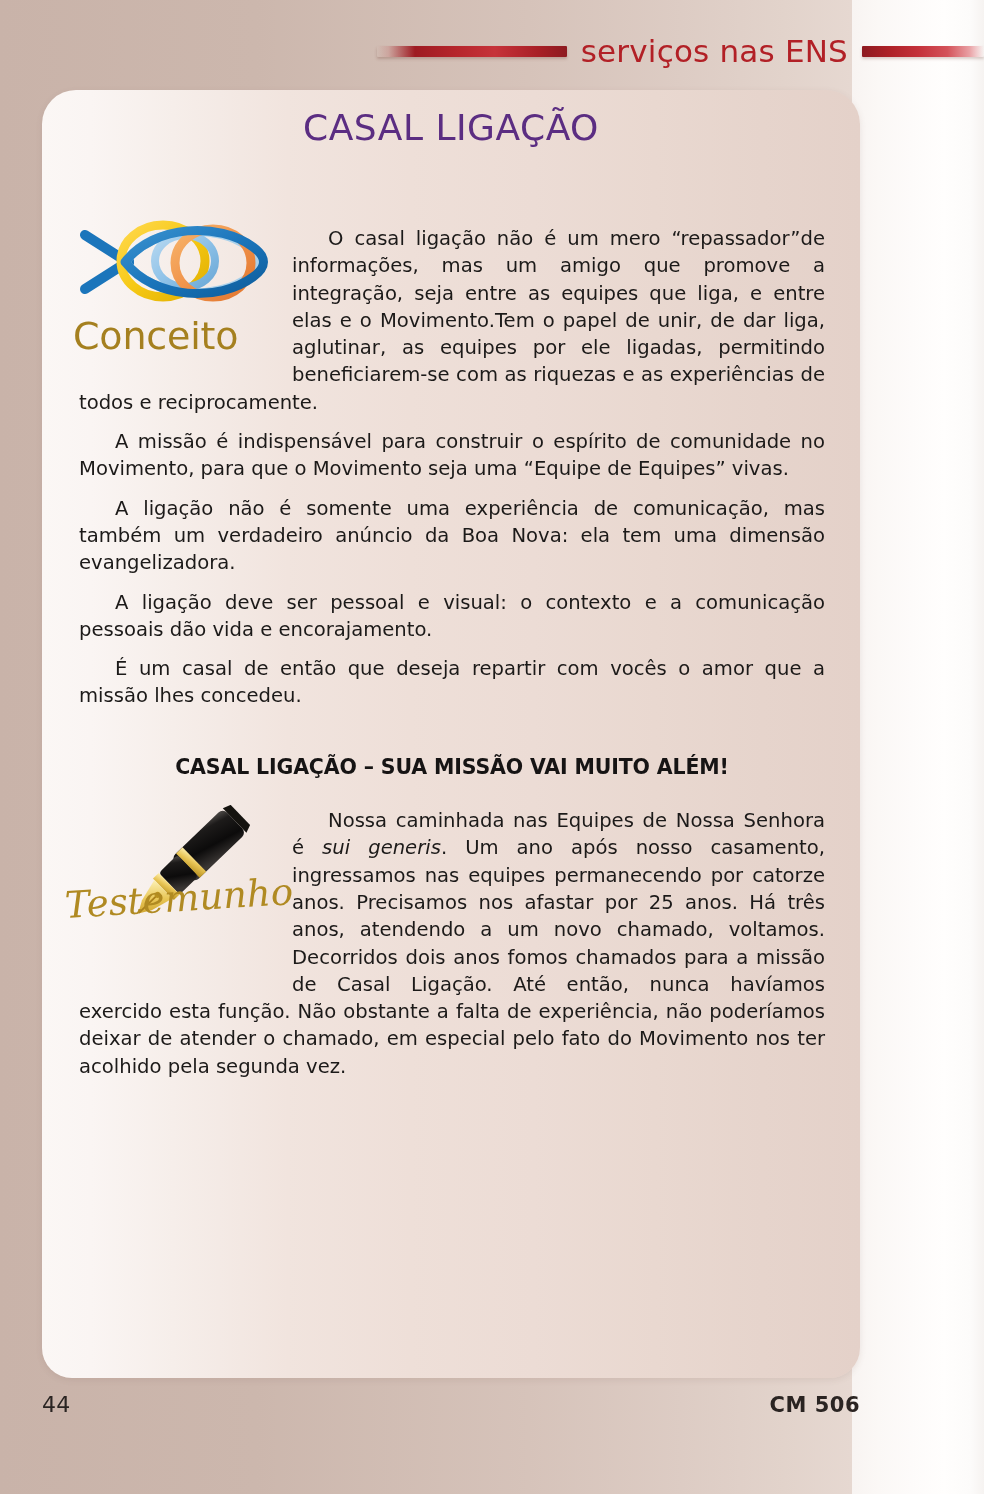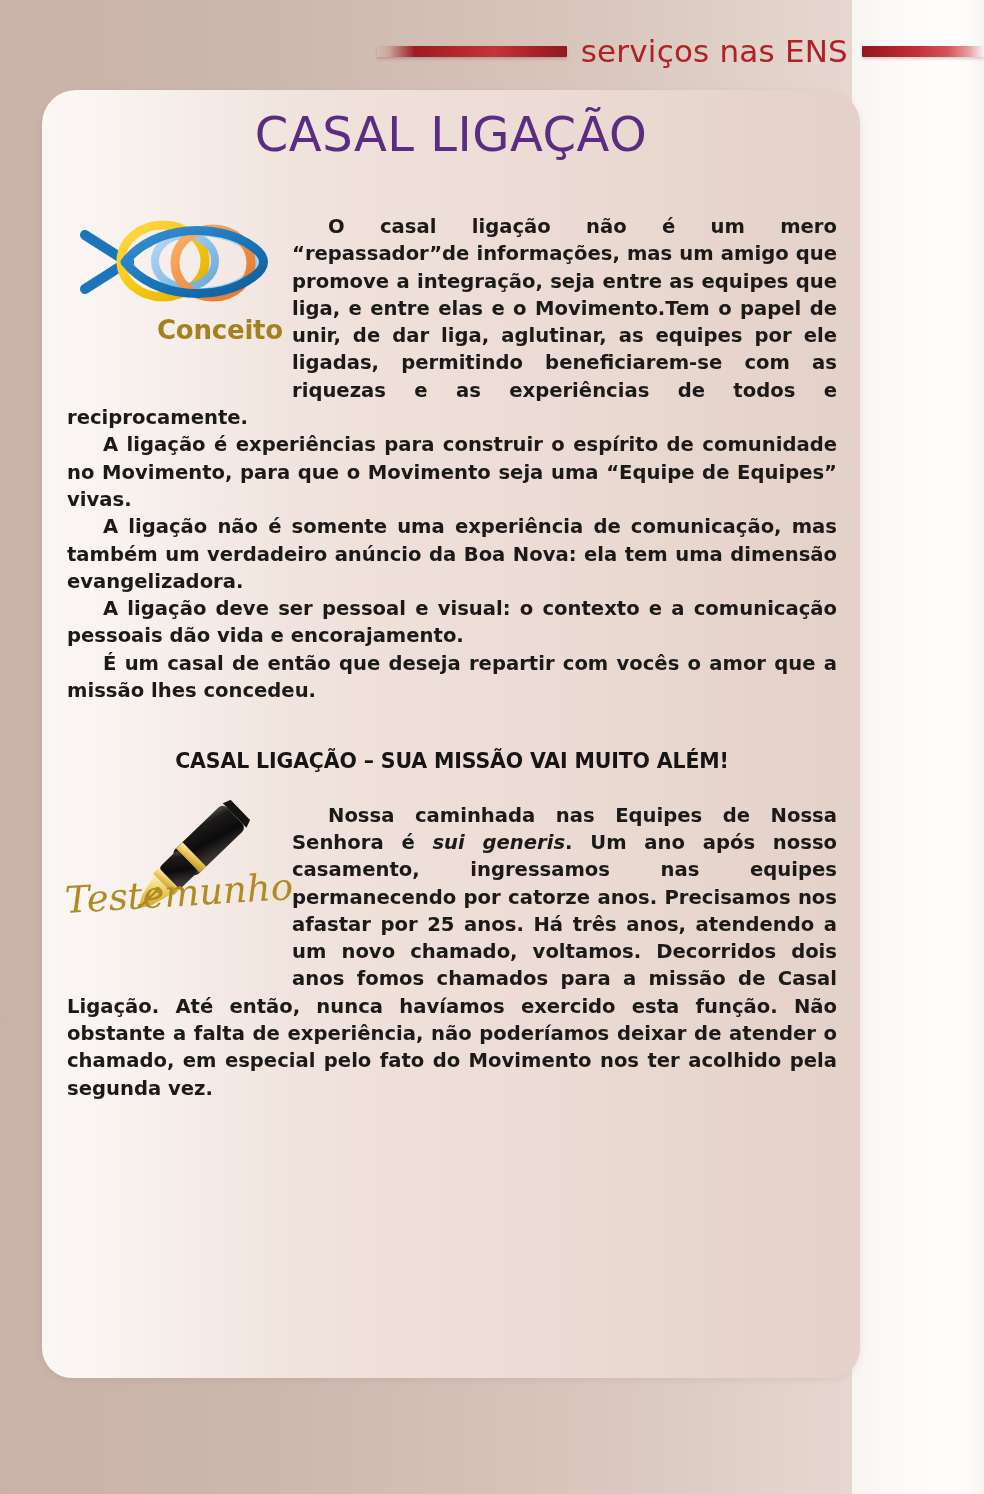--- a/index.html
+++ b/index.html
@@ -139,45 +139,44 @@
     position: relative;
     padding: 0;
     width: 818px;
     height: 1288px;
   }
 
   
   .page-title {
     text-align: center;
     font-family: "DejaVu Sans", sans-serif;
-    font-size: 48px;
+    font-size: 36px;
     font-weight: 400;
     color: #5b2d82;
     letter-spacing: 0.5px;
     margin: 19px 0 0 0;
     line-height: 1.05;
   }
 
   
   .text-col {
     position: absolute;
     left: 25px;
     top: 104px;
     width: 770px;
     font-family: "DejaVu Sans", sans-serif;
     font-size: 19.6px;
     line-height: 27.3px;
     color: #1c1a19;
     text-align: justify;
   }
   .text-col p {
-    margin: 0;
+    margin: 12px;
     text-indent: 36px;
     text-align: justify;
-    font-weight: bold;
   }
   .text-col p.noindent { text-indent: 0; }
   .text-col p em { font-style: italic; }
 
   
   .emblem-conceito {
     float: left;
     width: 225px;
     height: 172px;
     margin: 0 0 2px 0;
@@ -198,24 +197,24 @@
     left: 0;
     top: -6px;
     width: 216px;
     height: 108px;
   }
   .conceito-label {
     position: absolute;
     left: 6px;
     top: 104px;
     width: 210px;
-    text-align: right;
-    font-family: "DejaVu Sans", sans-serif;
-    font-weight: 700;
-    font-size: 26px;
+    text-align: left;
+    font-family: "DejaVu Sans", sans-serif;
+    font-weight: 400;
+    font-size: 38px;
     color: #a5801f;
     letter-spacing: -0.2px;
     line-height: 1;
   }
 
   
   .testemunho-art {
     position: absolute;
     left: 34px;
     top: -2px;
@@ -326,21 +325,21 @@
             <ellipse cx="118" cy="54" rx="30" ry="26" fill="none" stroke="url(#gLBlu)" stroke-width="8"></ellipse>
 
             <ellipse cx="146" cy="56" rx="38" ry="34" fill="none" stroke="url(#gOra)" stroke-width="9"></ellipse>
 
             <path d="M58 55 C88 17, 152 15, 186 40 C200 50, 200 60, 186 70 C152 95, 88 93, 58 55" fill="none" stroke="url(#gDBlu)" stroke-width="9" stroke-linecap="round"></path>
           </svg>
           <div class="conceito-label">Conceito</div>
         </div>
 
         <p>O casal ligação não é um mero “repassador”de informações, mas um amigo que promove a integração, seja entre as equipes que liga, e entre elas e o Movimento.Tem o papel de unir, de dar liga, aglutinar, as equipes por ele ligadas, permitindo beneficiarem-se com as riquezas e as experiências de todos e reciprocamente.</p>
-        <p>A ligação é experiências para construir o espírito de comunidade no Movimento, para que o Movimento seja uma “Equipe de Equipes” vivas.</p>
+        <p>A missão é indispensável para construir o espírito de comunidade no Movimento, para que o Movimento seja uma “Equipe de Equipes” vivas.</p>
         <p>A ligação não é somente uma experiência de comunicação, mas também um verdadeiro anúncio da Boa Nova: ela tem uma dimensão evangelizadora.</p>
         <p>A ligação deve ser pessoal e visual: o contexto e a comunicação pessoais dão vida e encorajamento.</p>
         <p>É um casal de então que deseja repartir com vocês o amor que a missão lhes concedeu.</p>
 
         <div class="section-heading">CASAL LIGAÇÃO – SUA MISSÃO VAI MUITO ALÉM!</div>
 
         <div class="emblem-testemunho">
           <svg class="testemunho-art" viewBox="0 0 168 124">
             <defs>
               <linearGradient id="gBarrel" x1="0" y1="0" x2="1" y2="0.6">
@@ -381,14 +380,18 @@
         </div>
 
         <p>
           <span>Nossa caminhada nas Equipes de Nossa Senhora é </span><em>sui generis</em><span>. Um ano após nosso casamento, ingressamos nas equipes permanecendo por catorze anos. Precisamos nos afastar por 25 anos. Há três anos, atendendo a um novo chamado, voltamos. Decorridos dois anos fomos chamados para a missão de Casal Ligação. Até então, nunca havíamos exercido esta função. Não obstante a falta de experiência, não poderíamos deixar de atender o chamado, em especial pelo fato do Movimento nos ter acolhido pela segunda vez.</span>
         </p>
 
       </div>
     </div>
   </div>
 
+  <div class="footer">
+    <div class="folio-left">44</div>
+    <div class="folio-right">CM 506</div>
+  </div>
 
 </div>
 
 </body></html>

